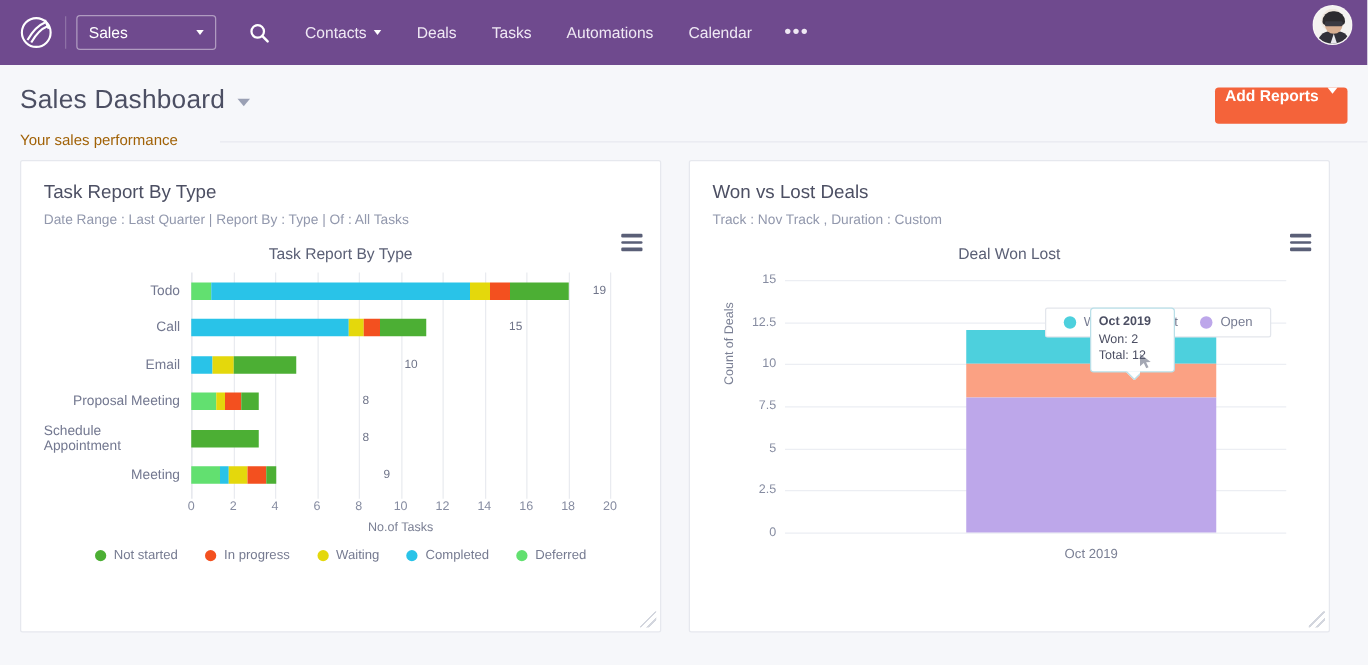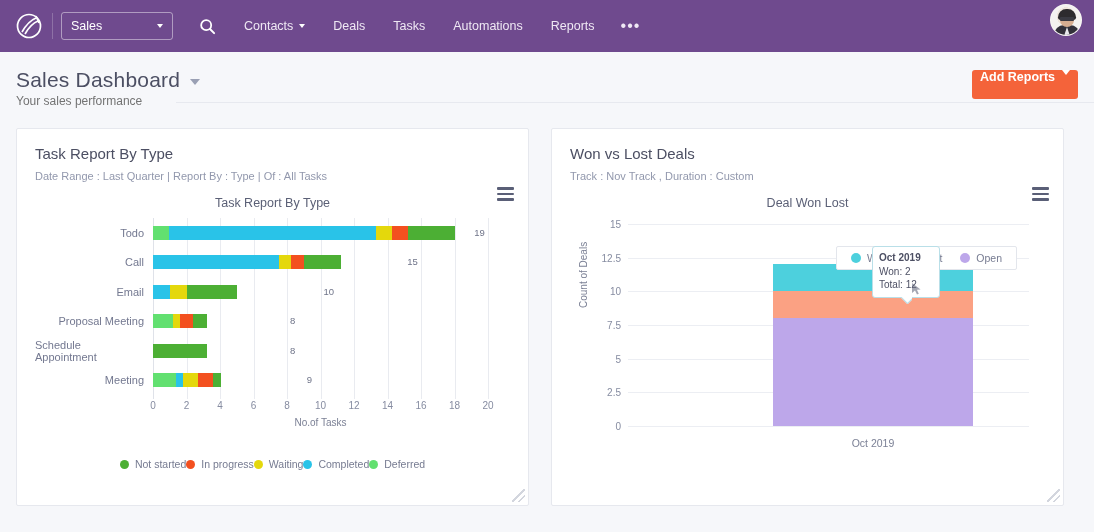--- a/index.html
+++ b/index.html
@@ -44,21 +44,21 @@
   .av-face { position:absolute; left:9px; top:8px; width:14px; height:14px; border-radius:50%; background:#d7ae91; }
   .av-glass { position:absolute; left:9px; top:12px; width:14px; height:4px; background:#3a3a42; border-radius:1px; }
   .av-body { position:absolute; left:3px; bottom:-4px; width:26px; height:14px; border-radius:10px 10px 0 0; background:#32313a; }
   .av-shirt { position:absolute; left:12px; bottom:-4px; width:8px; height:12px; background:#e9e9ed; clip-path: polygon(50% 0,100% 100%,0 100%); }
 
   
   .page-head { padding: 16px 16px 0 16px; position: relative; height: 76px; background: #f6f7fa; }
   .page-title-row { display: flex; align-items: center; gap: 10px; }
   .page-title { font-size: 21px; color: #4c4f63; font-weight: normal; letter-spacing: .2px; }
   .title-caret { width: 0; height: 0; border-left: 5px solid transparent; border-right: 5px solid transparent; border-top: 6px solid #9aa0b4; margin-top: 4px; cursor: pointer; }
-  .page-sub { font-size: 12px; color: #737373; margin-top: 2px; position: relative; }
+  .page-sub { font-size: 12px; color: #a16207; margin-top: 13px; position: relative; }
   .page-sub:after {
     content: ""; position: absolute; left: 160px; right: -16px; top: 8px; height: 1px; background: #e7e9ef;
   }
   .add-reports {
     position: absolute; right: 16px; top: 18px;
     background: #f4633a; color: #fff; border: none; border-radius: 3px;
     height: 29px; padding: 0 8px; font-size: 12.5px; cursor: pointer;
     display: flex; align-items: flex-start; gap: 7px; font-family: "Liberation Sans", sans-serif; font-weight: bold;
   }
 
@@ -93,21 +93,21 @@
   .hc-gline { position: absolute; top: 0; bottom: 0; width: 1px; background: #e9ebf0; }
   .hc-gline.axis { background: #dfe2e9; }
   .hc-bars { position: absolute; inset: 0; }
   .hc-bar-row { height: 29.5px; display: flex; align-items: center; position: relative; }
   .hc-bar { height: 14px; display: flex; position: relative; }
   .hc-seg { height: 100%; }
   .hc-val { position: absolute; left: 100%; margin-left: 3px; font-size: 9.5px; color: #6f7489; white-space: nowrap; top: 1px; }
   .hc-ticks { position: absolute; left: 118px; right: 22px; bottom: 14px; height: 14px; }
   .hc-tick { position: absolute; transform: translateX(-50%); font-size: 10px; color: #868ca1; }
   .hc-xlabel { position: absolute; left: 118px; right: 22px; bottom: 0px; text-align: center; font-size: 10px; color: #7b8095; }
-  .hc-legend { display: flex; justify-content: center; margin-top: 30px; }
+  .hc-legend { display: flex; justify-content: center; gap: 22px; margin-top: 10px; }
   .lg-item { display: flex; align-items: center; gap: 6px; font-size: 10.5px; color: #767b91; cursor: pointer; }
   .lg-dot { width: 9px; height: 9px; border-radius: 50%; }
 
   
   .vchart { position: relative; margin-top: 6px; height: 250px; }
   .vc-ylabel {
     position: absolute; left: 8px; top: 92px; font-size: 10px; color: #7b8095;
     transform: rotate(-90deg); transform-origin: left top; white-space: nowrap;
   }
   .vc-plot { position: absolute; left: 58px; right: 16px; top: 8px; height: 202px; }
@@ -165,21 +165,21 @@
     <div class="nav-item">
       <span>Deals</span>
     </div>
     <div class="nav-item">
       <span>Tasks</span>
     </div>
     <div class="nav-item">
       <span>Automations</span>
     </div>
     <div class="nav-item">
-      <span>Reports</span>
+      <span>Calendar</span>
     </div>
     <div class="nav-more">•••</div>
   </div>
   <div class="avatar-wrap">
     <div class="avatar">
       <div class="av-body"></div>
       <div class="av-shirt"></div>
       <div class="av-face"></div>
       <div class="av-hair"></div>
       <div class="av-glass"></div>

